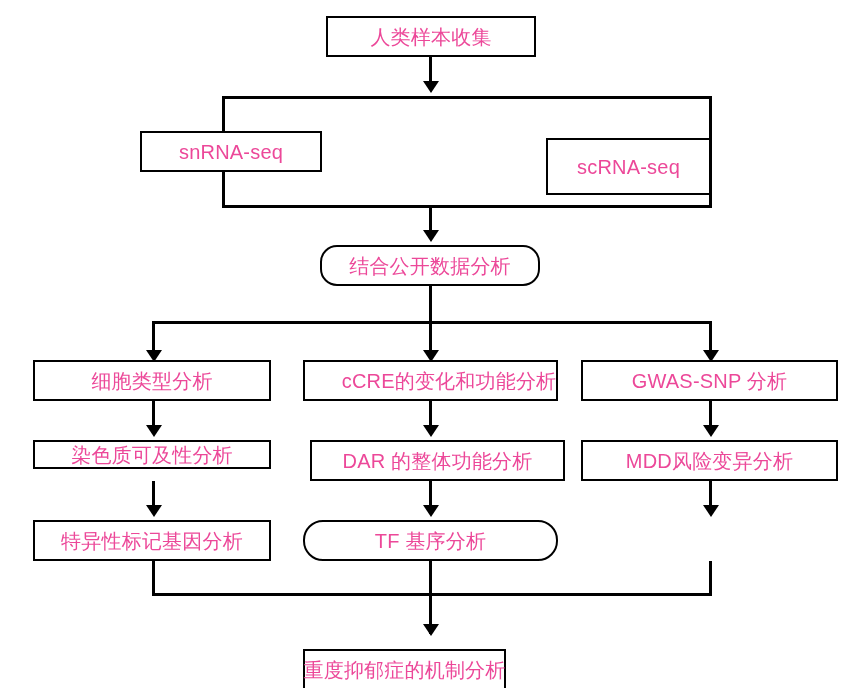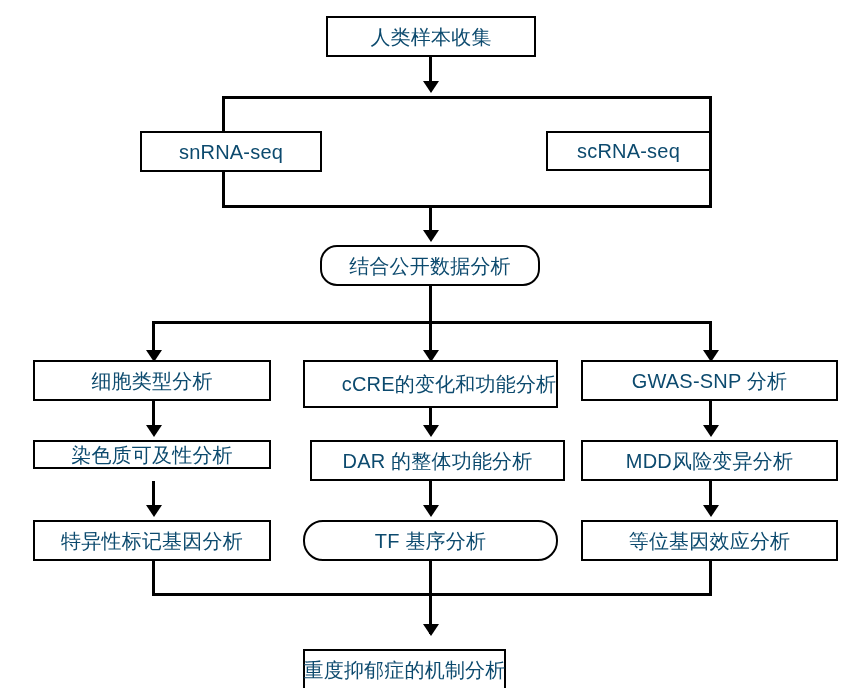--- a/index.html
+++ b/index.html
@@ -18,21 +18,21 @@
     overflow: hidden;
   }
   .node {
     position: absolute;
     box-sizing: border-box;
     border: 2px solid #000000;
     background: #ffffff;
     display: flex;
     align-items: center;
     justify-content: center;
-    color: #0c4a6e;
+    color: #ec4899;
     font-size: 20px;
     line-height: 1;
     letter-spacing: 0.2px;
     white-space: nowrap;
     z-index: 3;
   }
   .node.cn { font-size: 20px; }
   .line {
     position: absolute;
     background: #000000;
@@ -58,42 +58,42 @@
   <div class="node cn" style="left:326px; top:16px; width:210px; height:41px;">人类样本收集</div>
 
   <div class="line vline" style="left:429px; top:57px; height:28px;"></div>
   <div class="arrow" style="left:423px; top:81px;"></div>
 
   <div class="line hline" style="left:222px; top:96px; width:490px;"></div>
   <div class="line vline" style="left:222px; top:96px; height:112px;"></div>
   <div class="line vline" style="left:709px; top:96px; height:112px;"></div>
 
   <div class="node" style="left:140px; top:131px; width:182px; height:41px;">snRNA-seq</div>
-  <div class="node" style="left:546px; top:131px; width:165px; height:40px;">scRNA-seq</div>
+  <div class="node" style="left:546px; top:138px; width:165px; height:57px;">scRNA-seq</div>
 
   <div class="line hline" style="left:222px; top:205px; width:490px;"></div>
   <div class="line vline" style="left:429px; top:205px; height:29px;"></div>
   <div class="arrow" style="left:423px; top:230px;"></div>
 
   <div class="node cn" style="left:320px; top:245px; width:220px; height:41px;border-radius:17px;">结合公开数据分析</div>
 
   <div class="line vline" style="left:429px; top:286px; height:37px;"></div>
   <div class="line hline" style="left:152px; top:321px; width:560px;"></div>
 
   <div class="line vline" style="left:152px; top:321px; height:34px;"></div>
   <div class="arrow" style="left:146px; top:350px;"></div>
 
   <div class="line vline" style="left:429px; top:321px; height:34px;"></div>
   <div class="arrow" style="left:423px; top:350px;"></div>
 
   <div class="line vline" style="left:709px; top:321px; height:34px;"></div>
   <div class="arrow" style="left:703px; top:350px;"></div>
 
   <div class="node cn" style="left:33px; top:360px; width:238px; height:41px;">细胞类型分析</div>
-  <div class="node cn" style="left:303px; top:360px; width:255px; height:48px;padding-left:37px;">cCRE的变化和功能分析</div>
+  <div class="node cn" style="left:303px; top:360px; width:255px; height:41px;padding-left:37px;">cCRE的变化和功能分析</div>
   <div class="node cn" style="left:581px; top:360px; width:257px; height:41px;">GWAS-SNP 分析</div>
 
   <div class="line vline" style="left:152px; top:401px; height:27px;"></div>
   <div class="arrow" style="left:146px; top:425px;"></div>
   <div class="line vline" style="left:429px; top:401px; height:27px;"></div>
   <div class="arrow" style="left:423px; top:425px;"></div>
   <div class="line vline" style="left:709px; top:401px; height:27px;"></div>
   <div class="arrow" style="left:703px; top:425px;"></div>
 
   <div class="node cn" style="left:33px; top:440px; width:238px; height:29px;">染色质可及性分析</div>
@@ -102,21 +102,20 @@
 
   <div class="line vline" style="left:152px; top:481px; height:27px;"></div>
   <div class="arrow" style="left:146px; top:505px;"></div>
   <div class="line vline" style="left:429px; top:481px; height:27px;"></div>
   <div class="arrow" style="left:423px; top:505px;"></div>
   <div class="line vline" style="left:709px; top:481px; height:27px;"></div>
   <div class="arrow" style="left:703px; top:505px;"></div>
 
   <div class="node cn" style="left:33px; top:520px; width:238px; height:41px;">特异性标记基因分析</div>
   <div class="node cn" style="left:303px; top:520px; width:255px; height:41px;border-radius:20px;">TF 基序分析</div>
-  <div class="node cn" style="left:581px; top:520px; width:257px; height:41px;">等位基因效应分析</div>
 
   <div class="line vline" style="left:152px; top:561px; height:35px;"></div>
   <div class="line vline" style="left:709px; top:561px; height:35px;"></div>
   <div class="line hline" style="left:152px; top:593px; width:560px;"></div>
   <div class="line vline" style="left:429px; top:561px; height:73px;"></div>
   <div class="arrow" style="left:423px; top:624px;"></div>
 
   <div class="node cn" style="left:303px; top:638px; width:203px; height:41px;margin-top:11px;">重度抑郁症的机制分析</div>
 
 </div>

